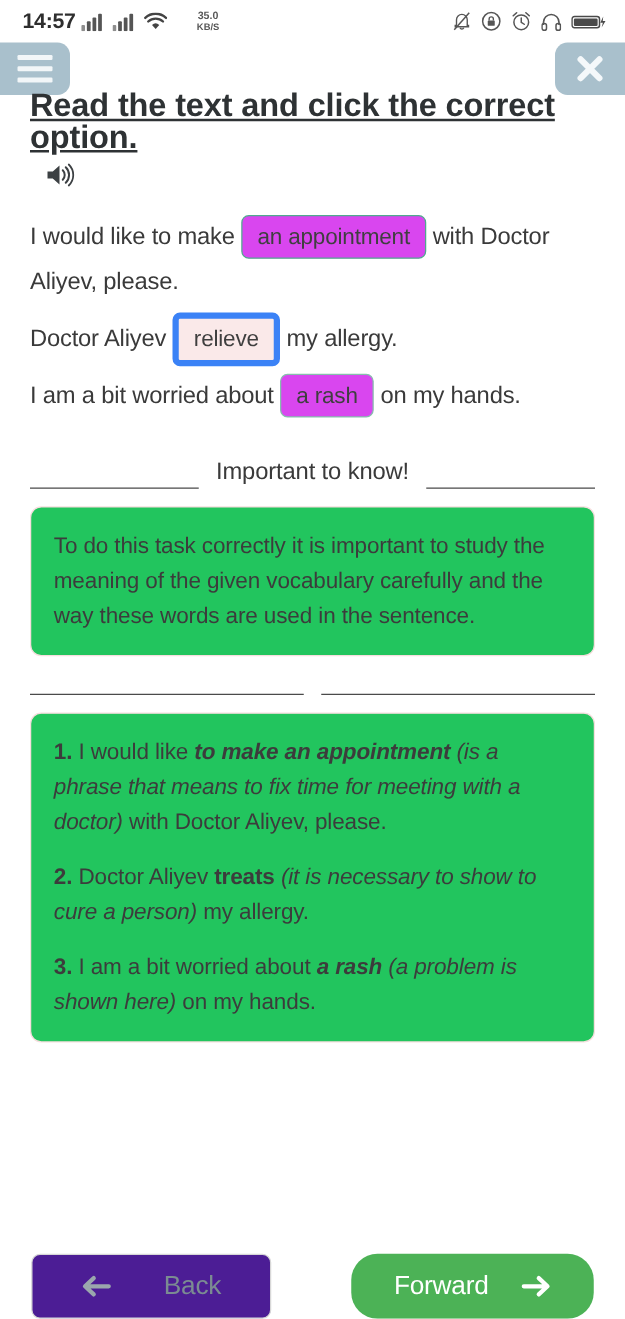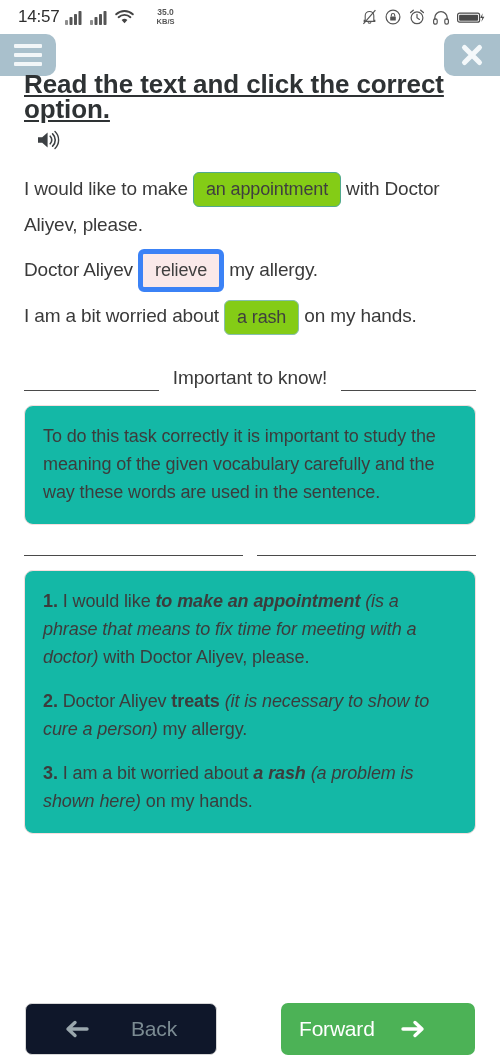--- a/index.html
+++ b/index.html
@@ -26,21 +26,21 @@
     width: 500px;
     height: 34px;
     display: flex;
     align-items: center;
     padding: 0 14px 0 18px;
     background: #ffffff;
   }
   .sb-left { display: flex; align-items: center; gap: 5px; }
   .sb-time {
     font-size: 17px;
-    font-weight: 400;
+    font-weight: 700;
     color: #2e2e2e;
     letter-spacing: -0.2px;
   }
   .sb-right {
     margin-left: auto;
     display: flex;
     align-items: center;
     gap: 8px;
   }
   .sb-ico { display: block; }
@@ -131,21 +131,21 @@
     vertical-align: middle;
     font-size: 18px;
     padding: 5px 12px 6px;
     border-radius: 6px;
     line-height: 22px;
     color: #3f3f3f;
     cursor: pointer;
     white-space: nowrap;
   }
   .blank.correct {
-    background: #84cc16;
+    background: #d946ef;
     border: 1px solid #51a98f;
   }
   .blank.correct.soft {
     border-color: #86bfad;
   }
   .blank.wrong {
     background: #fae9e9;
     border: 5px solid #3b82f6;
   }
 
@@ -166,21 +166,21 @@
     color: #3a3a3a;
     text-align: center;
     line-height: 26px;
     letter-spacing: -0.1px;
     flex: 0 0 auto;
     max-width: 170px;
   }
 
   
   .panel {
-    background: #14b8a6;
+    background: #22c55e;
     border: 1px solid #f6dede;
     border-radius: 9px;
     padding: 16px 18px 18px;
     font-size: 18px;
     line-height: 28px;
     color: #3c3c3c;
     letter-spacing: -0.1px;
   }
   .panel p + p { margin-top: 16px; }
   .panel .bi { font-weight: 700; font-style: italic; }
@@ -203,33 +203,35 @@
     height: 52px;
     display: flex;
     align-items: center;
     border-radius: 7px;
     cursor: pointer;
     font-size: 21px;
     letter-spacing: -0.2px;
   }
   .btn-back {
     width: 192px;
-    background: #0f172a;
+    background: #4c1d95;
     border: 1px solid #d7d7d7;
     color: #7b8b92;
     justify-content: center;
     gap: 42px;
     padding: 0 18px;
   }
   .btn-fwd {
     width: 194px;
     background: #4cb256;
     color: #ffffff;
+    justify-content: center;
     gap: 26px;
     padding: 0 18px;
+    border-radius: 21px;
   }
 </style>
 </head>
 <body>
 
 <div id="page">
 
   <div class="statusbar">
     <div class="sb-left">
       <span class="sb-time">14:57</span>

